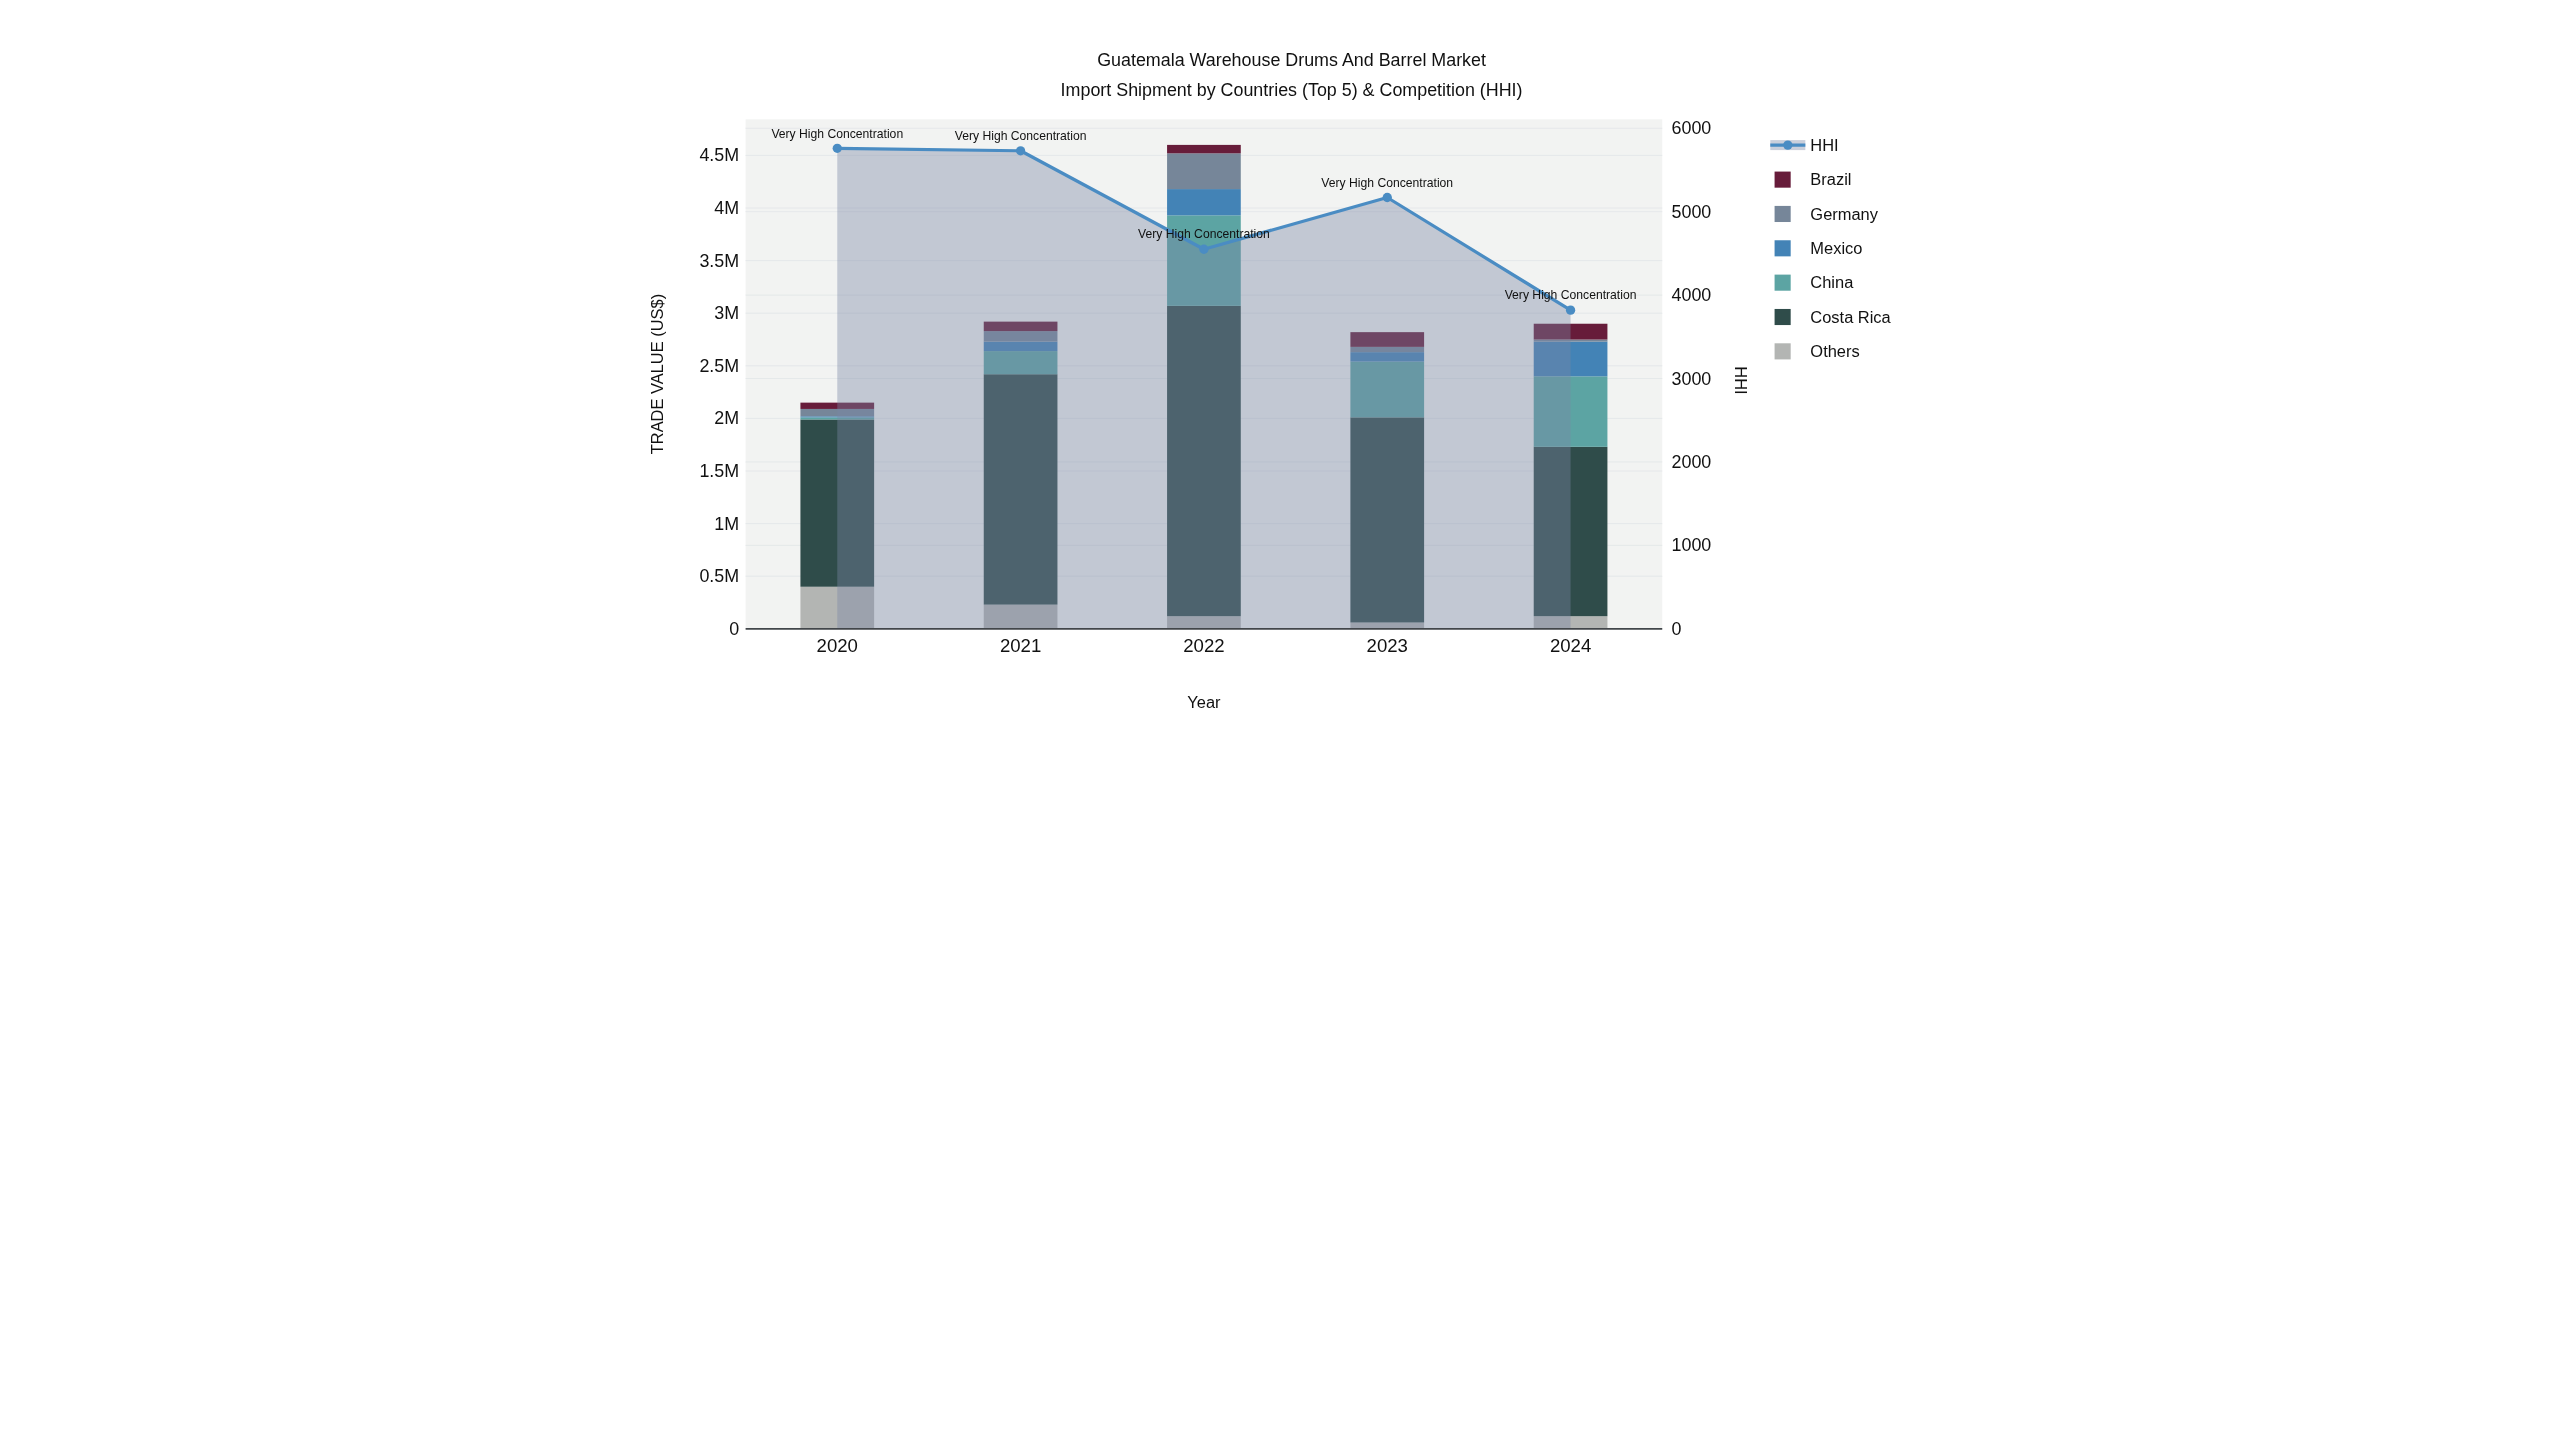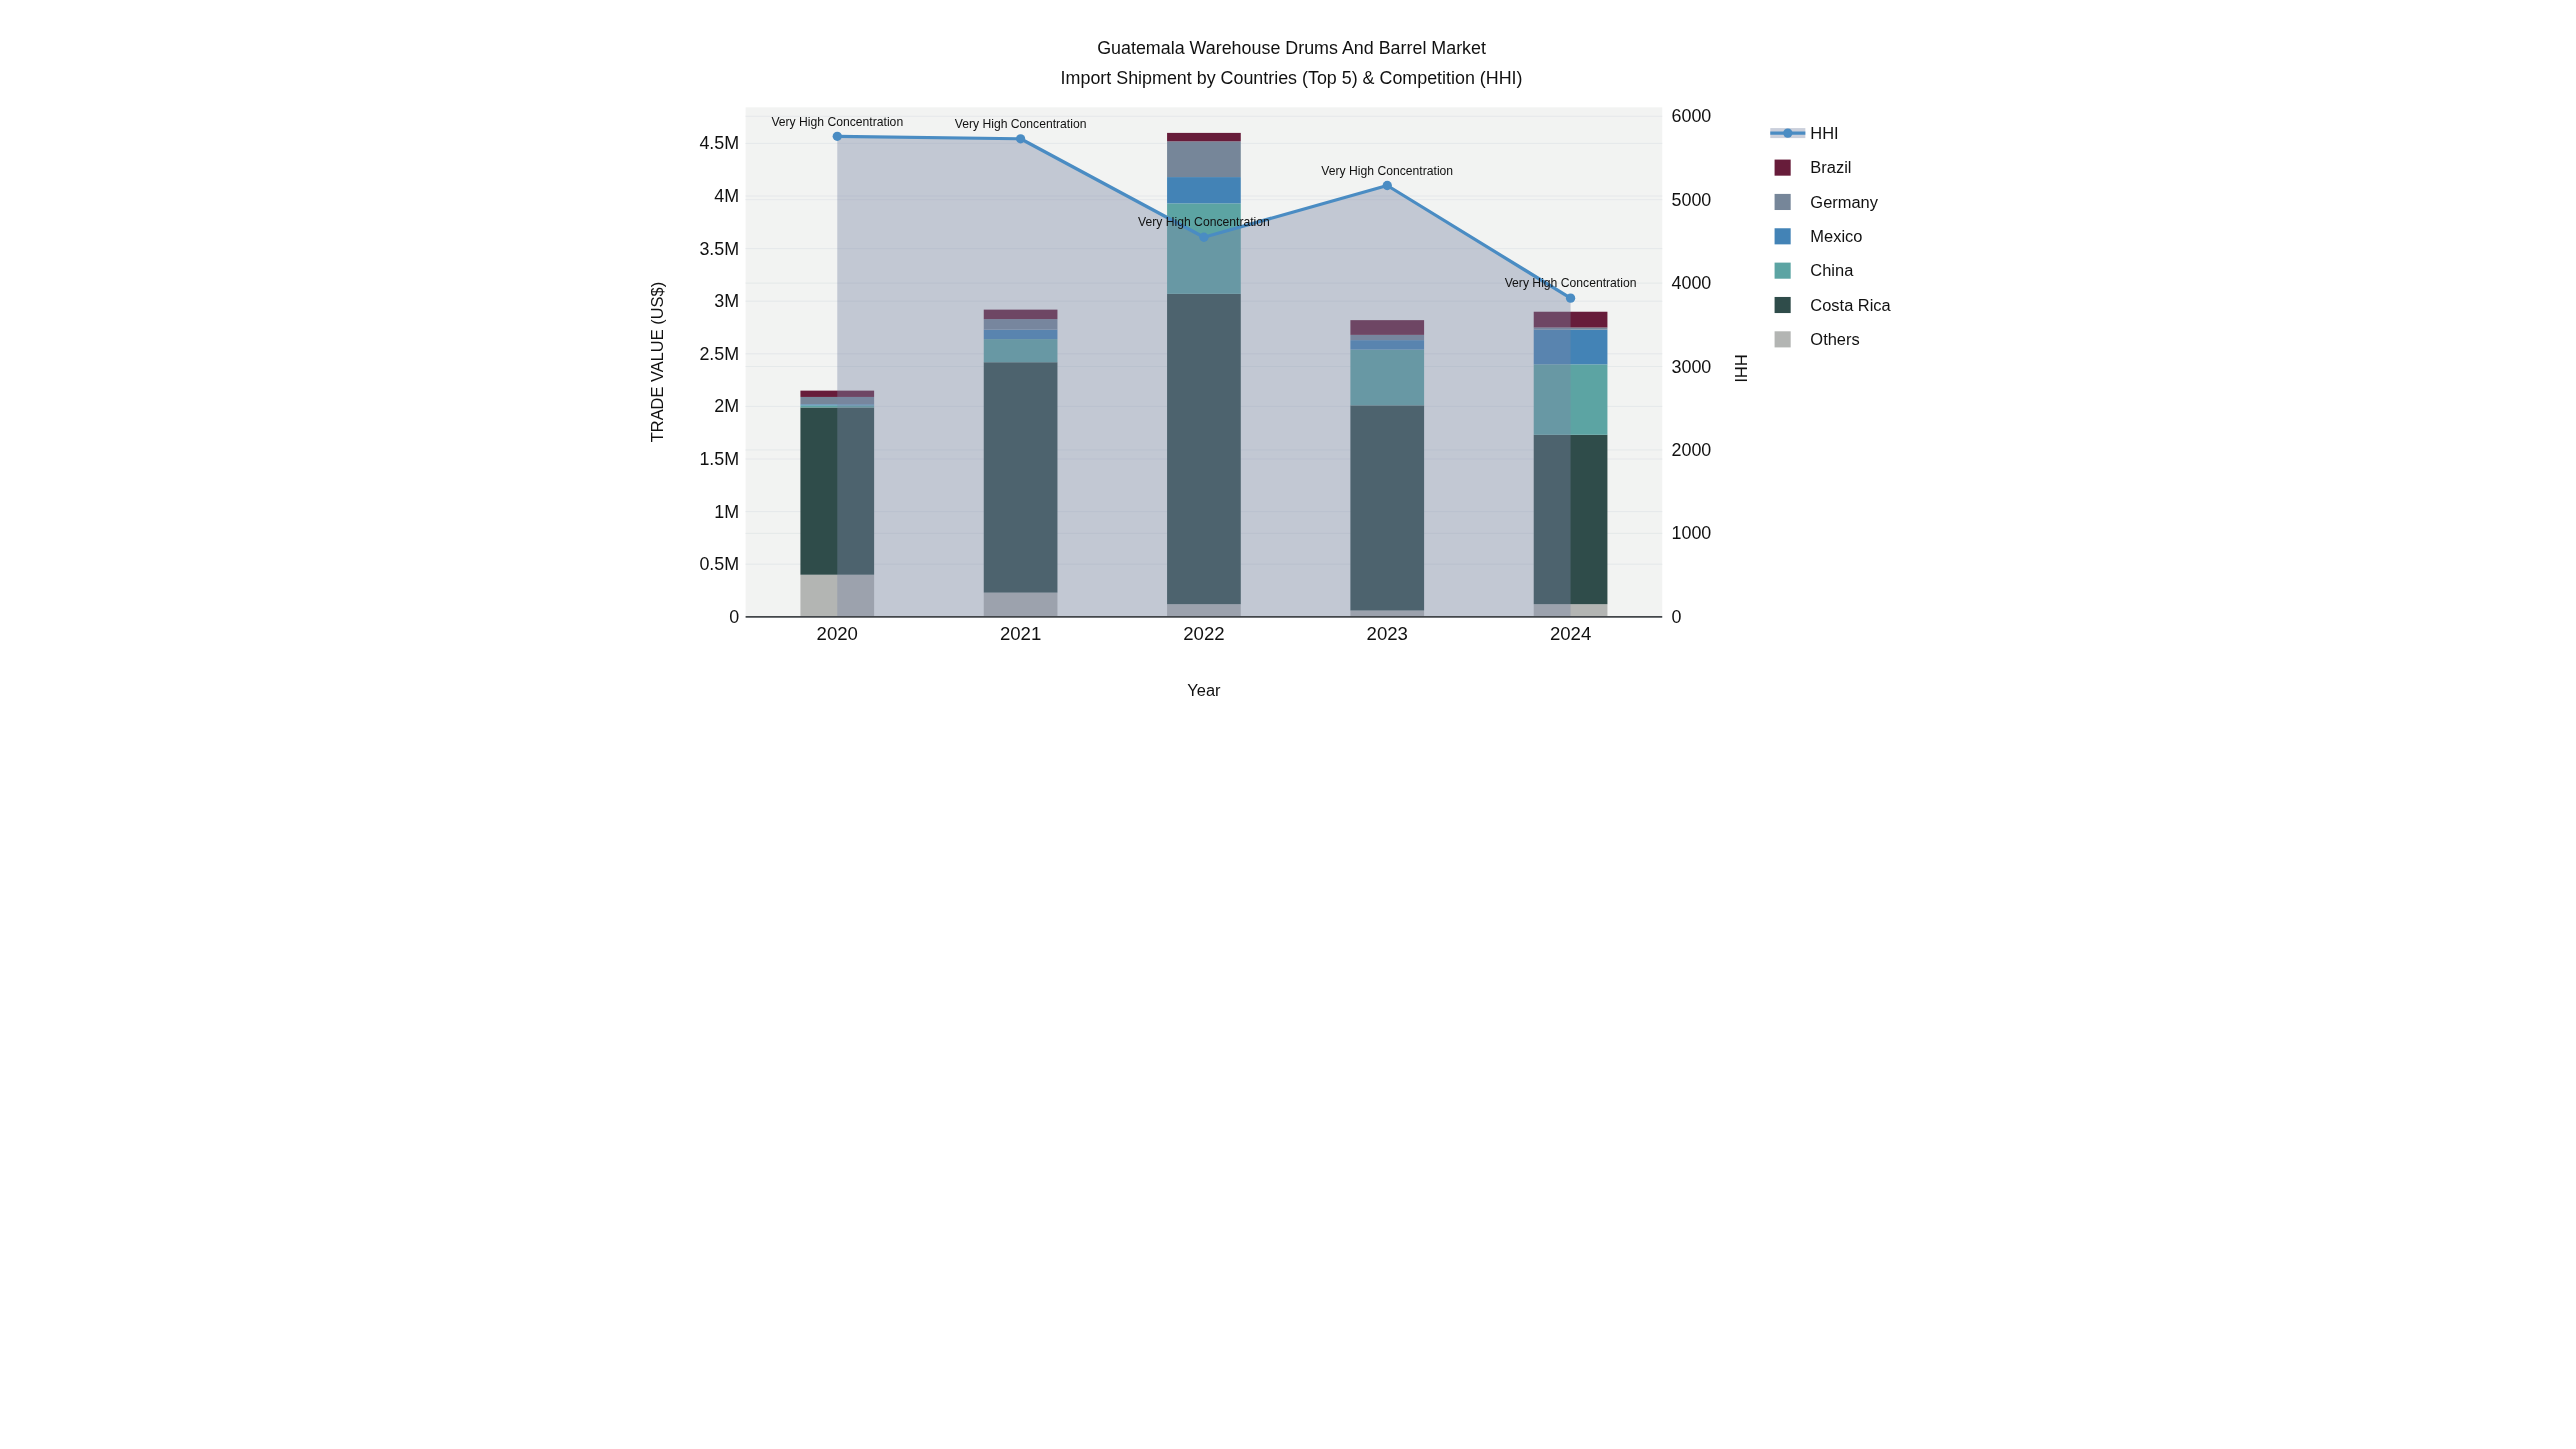--- a/index.html
+++ b/index.html
@@ -1,17 +1,17 @@
 <!DOCTYPE html>
 <html style="font-size:11.4px"><head>
 <meta charset="utf-8">
 <style>
   html,body { margin:0; padding:0; background:#ffffff; }
   body { font-family:"Liberation Sans", sans-serif; }
-  .figure-wrap { width:100%; max-width:1288px; margin:0 auto; }
+  .figure-wrap { width:100%; max-width:1288px; margin:12px auto; }
   svg { display:block; width:100%; height:auto; }
   text { fill:#111111; }
   .title-line { font-size:50px; }
   .axis-title { font-size:46px; }
   .tick-label { font-size:50px; }
   .x-tick-label { font-size:52px; }
   .annotation-text { font-size:34px; }
   .legend-label { font-size:46px; }
 </style>
 </head>

